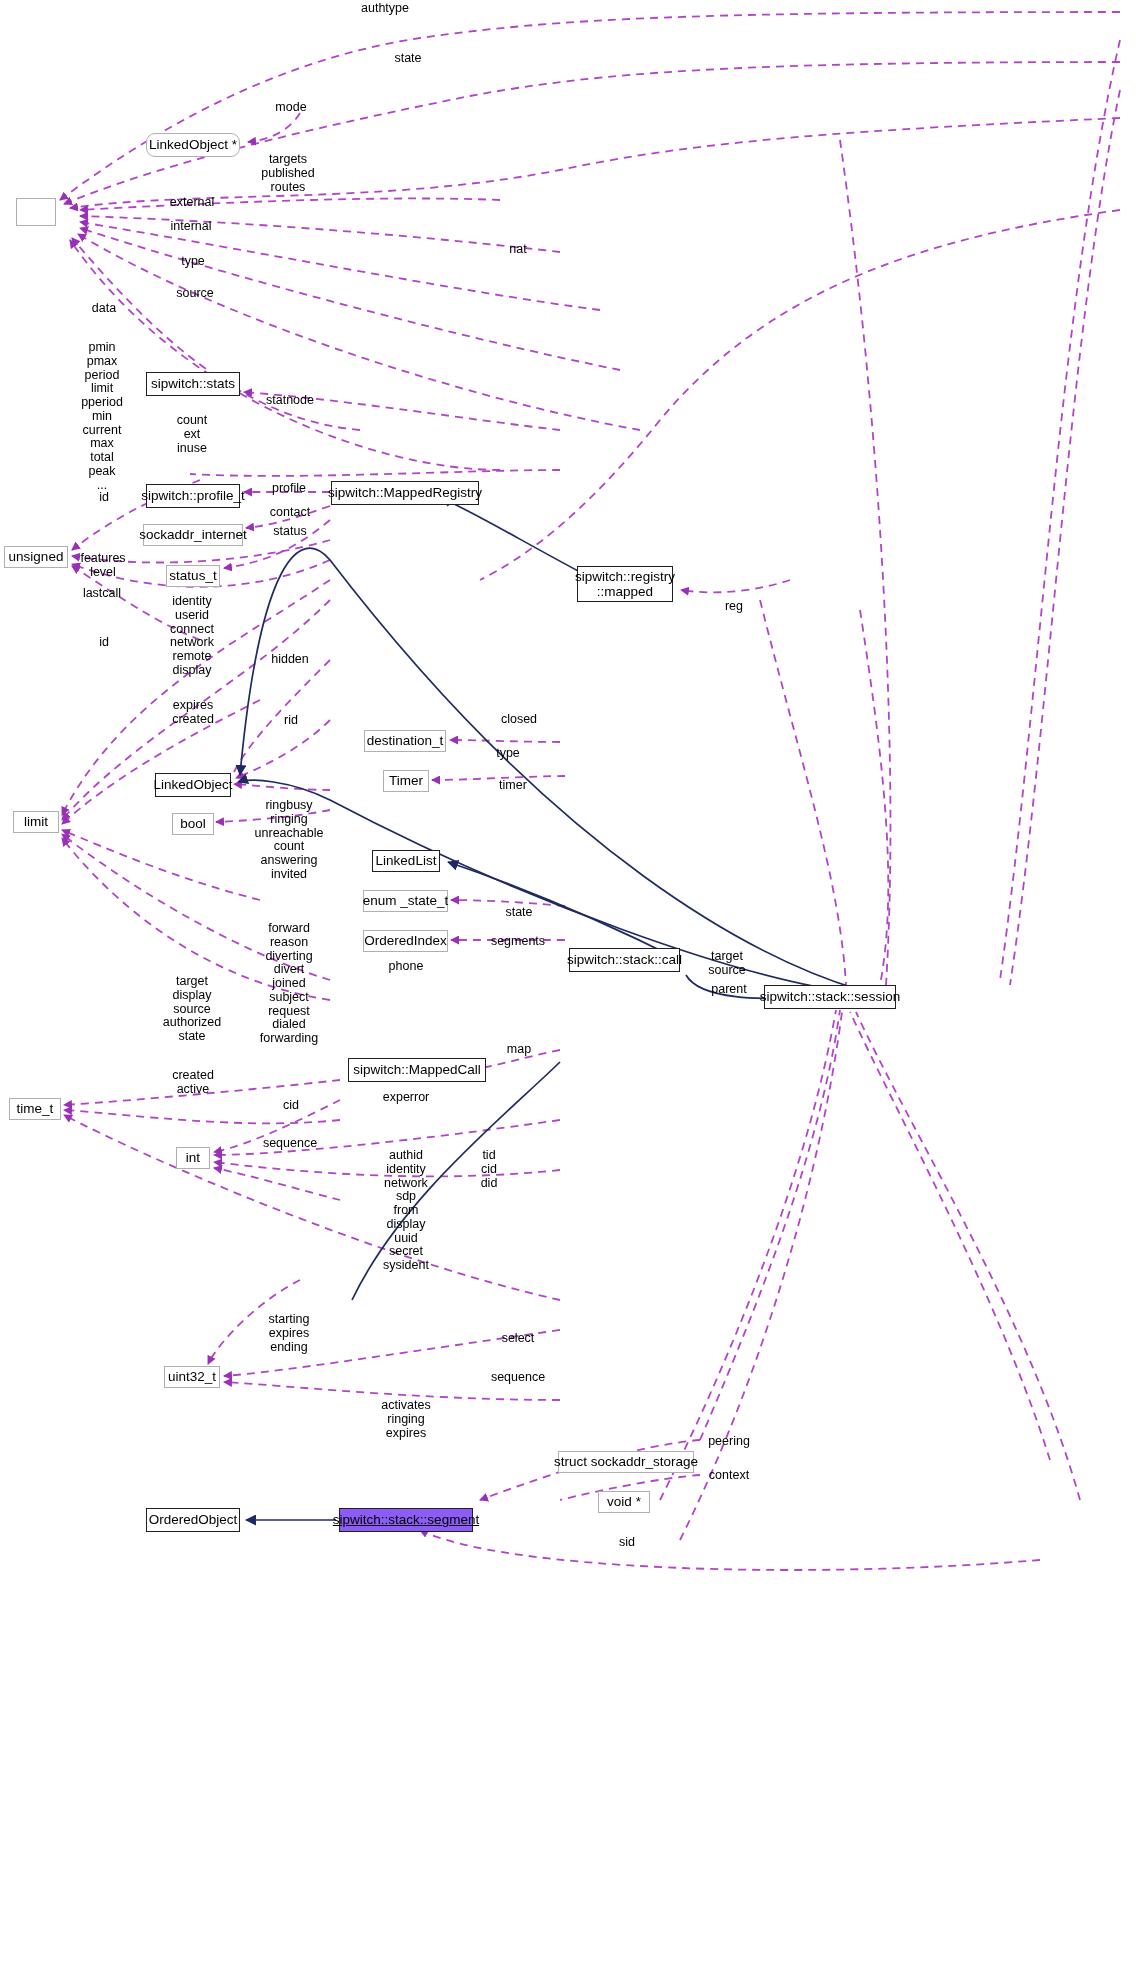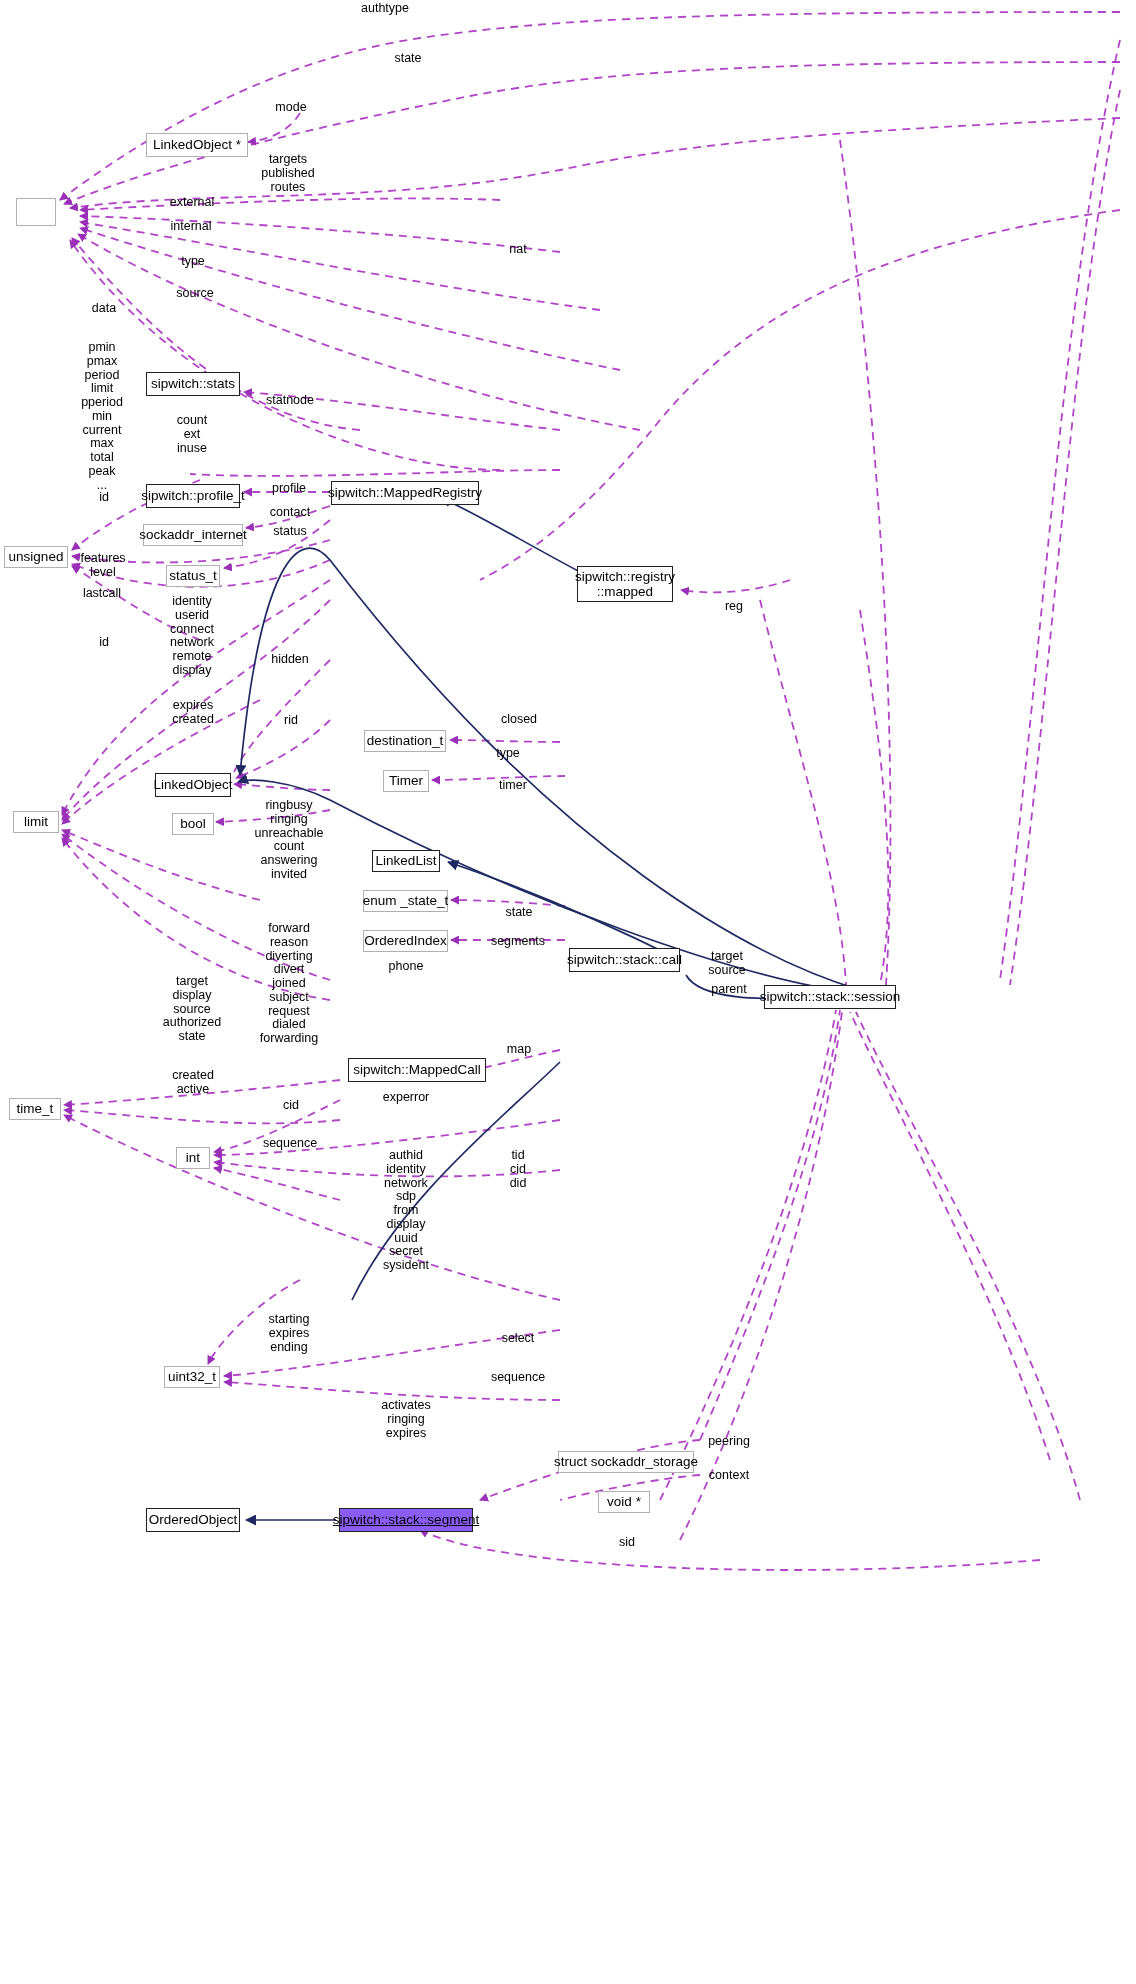--- a/index.html
+++ b/index.html
@@ -115,21 +115,21 @@
       <path d="M860,990 C760,960 560,860 330,560 C300,525 260,560 240,775"></path>
       <path d="M862,994 C740,980 520,900 330,800 C290,780 250,778 238,782"></path>
       <path d="M680,960 C660,950 560,900 448,862"></path>
       <path d="M820,998 C760,1000 700,1000 686,975" marker-end="none"></path>
       <path d="M560,1062 C500,1120 400,1200 352,1300" marker-end="none"></path>
       <path d="M336,1520 C300,1520 270,1520 246,1520"></path>
     </g>
   </svg>
 
   <div class="node blank" style="left:16px;top:198px;width:40px;height:28px;"></div>
-  <div class="node thin" style="left:146px;top:133px;width:102px;height:24px;">LinkedObject *</div>
+  <div class="node thin" style="left:146px;top:133px;width:94px;height:24px;border-radius:9px;">LinkedObject *</div>
   <div class="node bold" style="left:146px;top:372px;width:94px;height:24px;">sipwitch::stats</div>
   <div class="node bold" style="left:146px;top:484px;width:94px;height:24px;">sipwitch::profile_t</div>
   <div class="node thin" style="left:143px;top:524px;width:100px;height:22px;">sockaddr_internet</div>
   <div class="node thin" style="left:166px;top:565px;width:54px;height:22px;">status_t</div>
   <div class="node thin" style="left:4px;top:546px;width:64px;height:22px;">unsigned</div>
   <div class="node thin" style="left:13px;top:811px;width:46px;height:22px;">limit</div>
   <div class="node bold" style="left:155px;top:773px;width:76px;height:24px;">LinkedObject</div>
   <div class="node thin" style="left:172px;top:813px;width:42px;height:22px;">bool</div>
   <div class="node thin" style="left:364px;top:730px;width:82px;height:22px;">destination_t</div>
   <div class="node thin" style="left:383px;top:770px;width:46px;height:22px;">Timer</div>
@@ -233,21 +233,21 @@
   <div class="elabel" style="left:290px;top:1137px;">sequence</div>
   <div class="elabel" style="left:406px;top:1149px;">authid
 identity
 network
 sdp
 from
 display
 uuid
 secret
 sysident</div>
-  <div class="elabel" style="left:518px;top:1149px;text-align:center;">tid
+  <div class="elabel" style="left:489px;top:1149px;text-align:center;">tid
 cid
 did</div>
   <div class="elabel" style="left:289px;top:1313px;">starting
 expires
 ending</div>
   <div class="elabel" style="left:518px;top:1332px;">select</div>
   <div class="elabel" style="left:518px;top:1371px;">sequence</div>
   <div class="elabel" style="left:406px;top:1399px;">activates
 ringing
 expires</div>

